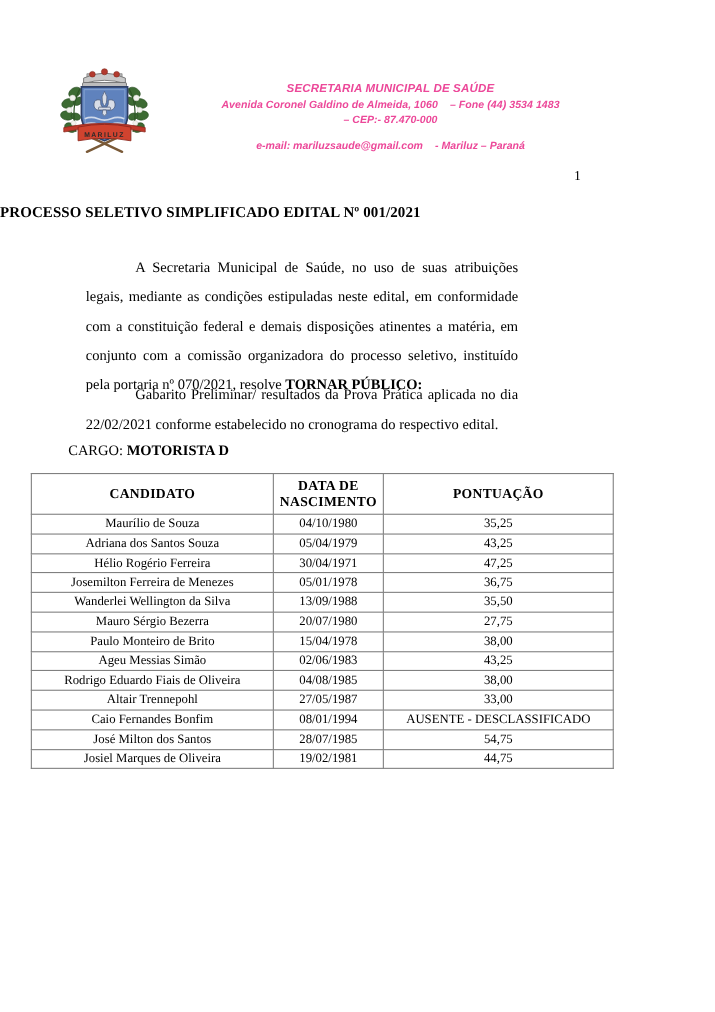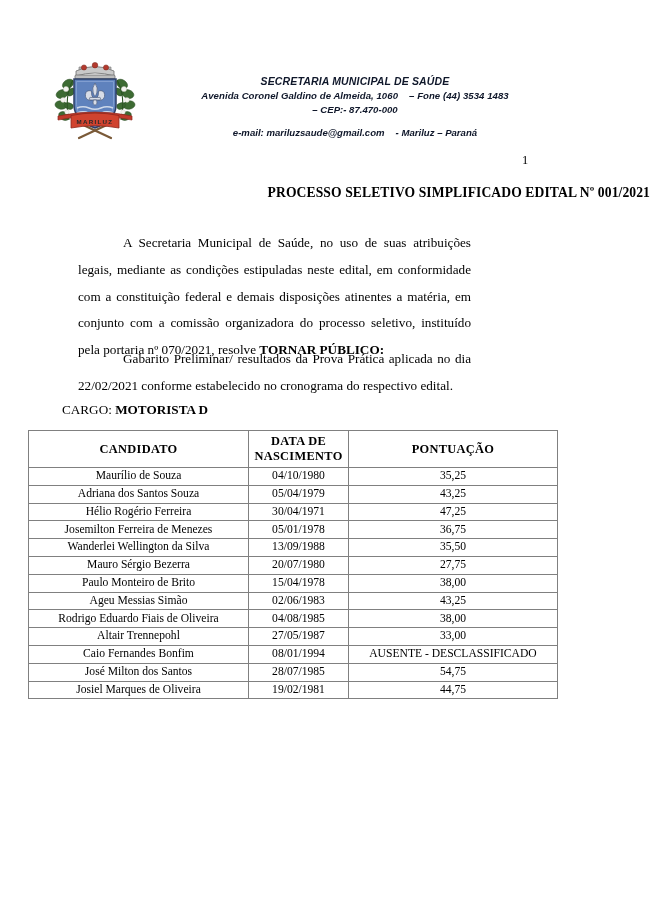--- a/index.html
+++ b/index.html
@@ -43,21 +43,21 @@
   .header-text {
     position: absolute;
     left: 155px;
     top: 22px;
     width: 400px;
     text-align: center;
     font-family: "Liberation Sans", "DejaVu Sans", sans-serif;
     font-weight: bold;
     font-style: italic;
     line-height: 1.42;
-    color: #0f172a;
+    color: #ec4899;
   }
   .header-line1 { font-size: 10.5px; letter-spacing: 0.15px; }
   .header-line2 { font-size: 9.6px; letter-spacing: 0.05px; }
   .header-line3 { font-size: 9.6px; }
   .header-line4 { font-size: 9.6px; margin-top: 10px; }
 
   .hl-sep { display: inline-block; width: 11px; }
 
   
   .page-number {
@@ -71,21 +71,21 @@
     padding-left: 400px;
     box-sizing: border-box;
   }
 
   
   .doc-title {
     position: absolute;
     left: 0;
     top: 185px;
     width: 650px;
-    text-align: right;
+    text-align: left;
     font-size: 13.6px;
     font-weight: bold;
     letter-spacing: 0.1px;
   }
 
   
   .body-block {
     position: absolute;
     left: 62px;
     width: 425px;

